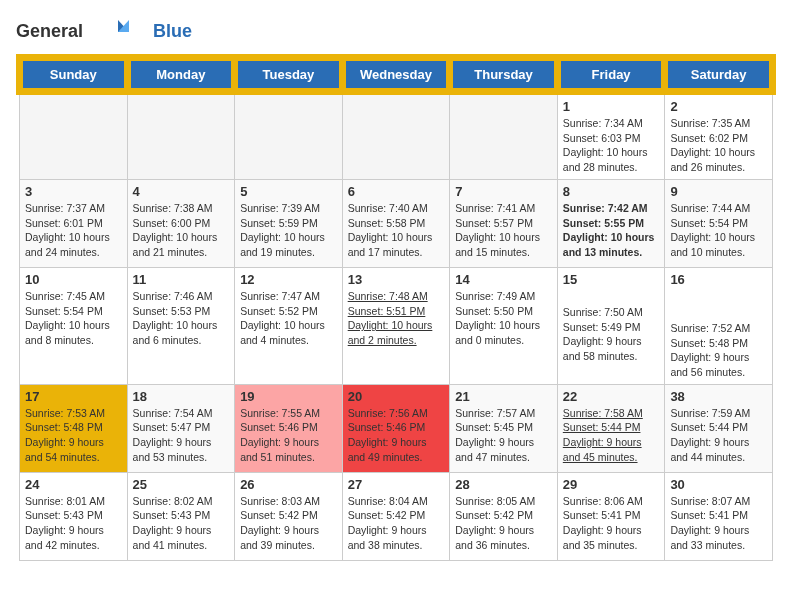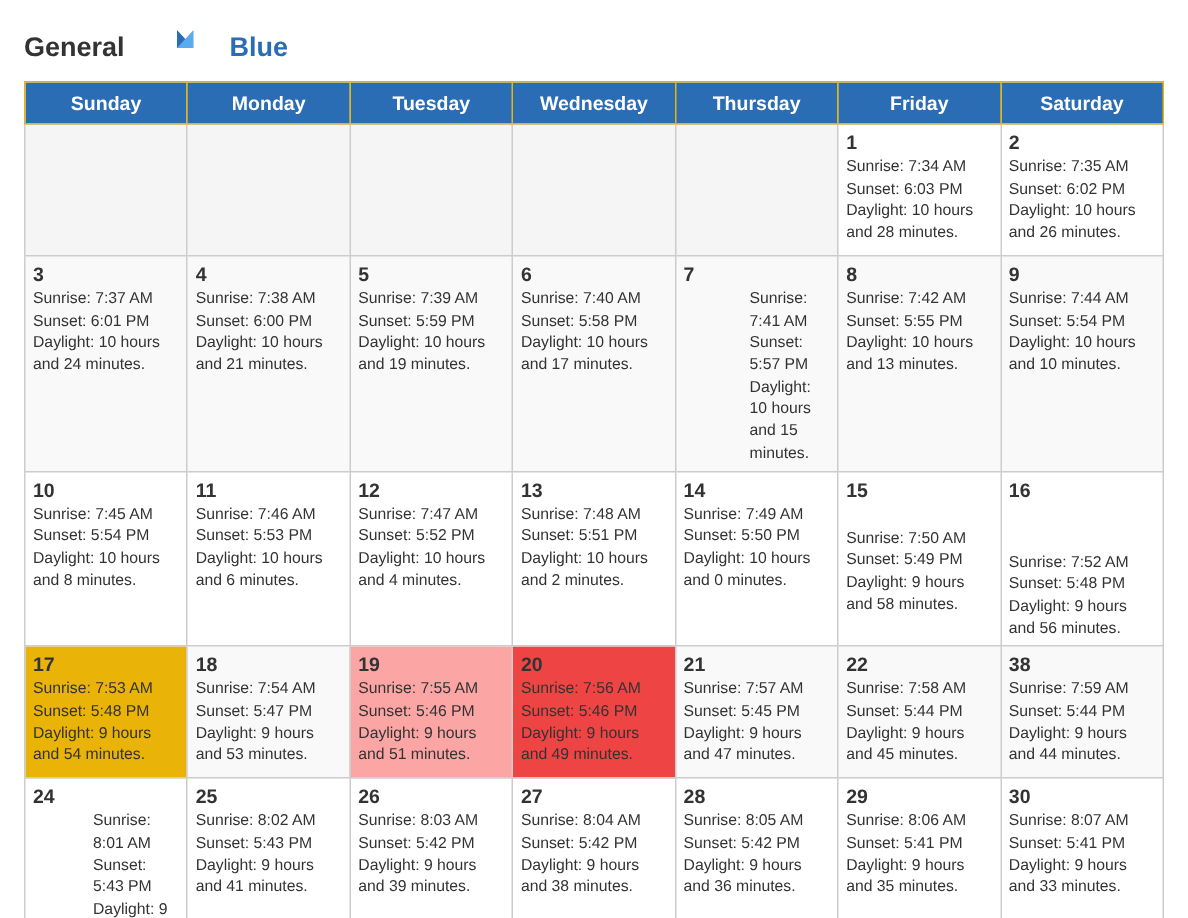--- a/index.html
+++ b/index.html
@@ -37,21 +37,21 @@
       width: 100%;
       border-collapse: collapse;
       table-layout: fixed;
     }
     .calendar th {
       background: #2a6db5;
       color: #fff;
       text-align: center;
       padding: 6px 4px;
       font-size: 13px;
-      border: 1px solid #eab308;
+      border: 7px solid #eab308;
     }
     .calendar td {
       border: 1px solid #ccc;
       vertical-align: top;
       padding: 4px 5px;
       height: 88px;
       background: #fff;
       font-size: 11px;
       color: #333;
     }
@@ -146,28 +146,28 @@
         </td>
         <td style="background: rgb(249, 249, 249);">
           <span class="day-num">6</span>
           <div class="day-info" style="white-space: pre-line;">Sunrise: 7:40 AM
 Sunset: 5:58 PM
 Daylight: 10 hours
 and 17 minutes.</div>
         </td>
         <td style="background: rgb(249, 249, 249);">
           <span class="day-num">7</span>
-          <div class="day-info" style="white-space: pre-line; margin-left: 44px;">Sunrise: 7:41 AM
+          <div class="day-info" style="white-space: pre-line;">Sunrise: 7:41 AM
 Sunset: 5:57 PM
 Daylight: 10 hours
 and 15 minutes.</div>
         </td>
         <td style="background: rgb(249, 249, 249);">
           <span class="day-num">8</span>
-          <div class="day-info" style="white-space: pre-line;">Sunrise: 7:42 AM
+          <div class="day-info" style="white-space: pre-line; font-weight: bold;">Sunrise: 7:42 AM
 Sunset: 5:55 PM
 Daylight: 10 hours
 and 13 minutes.</div>
         </td>
         <td style="background: rgb(249, 249, 249);">
           <span class="day-num">9</span>
           <div class="day-info" style="white-space: pre-line;">Sunrise: 7:44 AM
 Sunset: 5:54 PM
 Daylight: 10 hours
 and 10 minutes.</div>
@@ -190,21 +190,21 @@
         </td>
         <td>
           <span class="day-num">12</span>
           <div class="day-info" style="white-space: pre-line;">Sunrise: 7:47 AM
 Sunset: 5:52 PM
 Daylight: 10 hours
 and 4 minutes.</div>
         </td>
         <td>
           <span class="day-num">13</span>
-          <div class="day-info" style="white-space: pre-line;">Sunrise: 7:48 AM
+          <div class="day-info" style="white-space: pre-line; text-decoration: underline;">Sunrise: 7:48 AM
 Sunset: 5:51 PM
 Daylight: 10 hours
 and 2 minutes.</div>
         </td>
         <td>
           <span class="day-num">14</span>
           <div class="day-info" style="white-space: pre-line;">Sunrise: 7:49 AM
 Sunset: 5:50 PM
 Daylight: 10 hours
 and 0 minutes.</div>
@@ -255,37 +255,37 @@
         </td>
         <td style="background: rgb(249, 249, 249); margin-top: 26px;">
           <span class="day-num">21</span>
           <div class="day-info" style="white-space: pre-line;">Sunrise: 7:57 AM
 Sunset: 5:45 PM
 Daylight: 9 hours
 and 47 minutes.</div>
         </td>
         <td style="background: rgb(249, 249, 249);">
           <span class="day-num">22</span>
-          <div class="day-info" style="white-space: pre-line;">Sunrise: 7:58 AM
+          <div class="day-info" style="white-space: pre-line; text-decoration: underline;">Sunrise: 7:58 AM
 Sunset: 5:44 PM
 Daylight: 9 hours
 and 45 minutes.</div>
         </td>
         <td style="background: rgb(249, 249, 249);">
           <span class="day-num">38</span>
           <div class="day-info" style="white-space: pre-line;">Sunrise: 7:59 AM
 Sunset: 5:44 PM
 Daylight: 9 hours
 and 44 minutes.</div>
         </td>
       </tr>
       <tr>
         <td>
           <span class="day-num">24</span>
-          <div class="day-info" style="white-space: pre-line; margin-left: 40px;">Sunrise: 8:01 AM
+          <div class="day-info" style="white-space: pre-line;">Sunrise: 8:01 AM
 Sunset: 5:43 PM
 Daylight: 9 hours
 and 42 minutes.</div>
         </td>
         <td>
           <span class="day-num">25</span>
           <div class="day-info" style="white-space: pre-line;">Sunrise: 8:02 AM
 Sunset: 5:43 PM
 Daylight: 9 hours
 and 41 minutes.</div>

